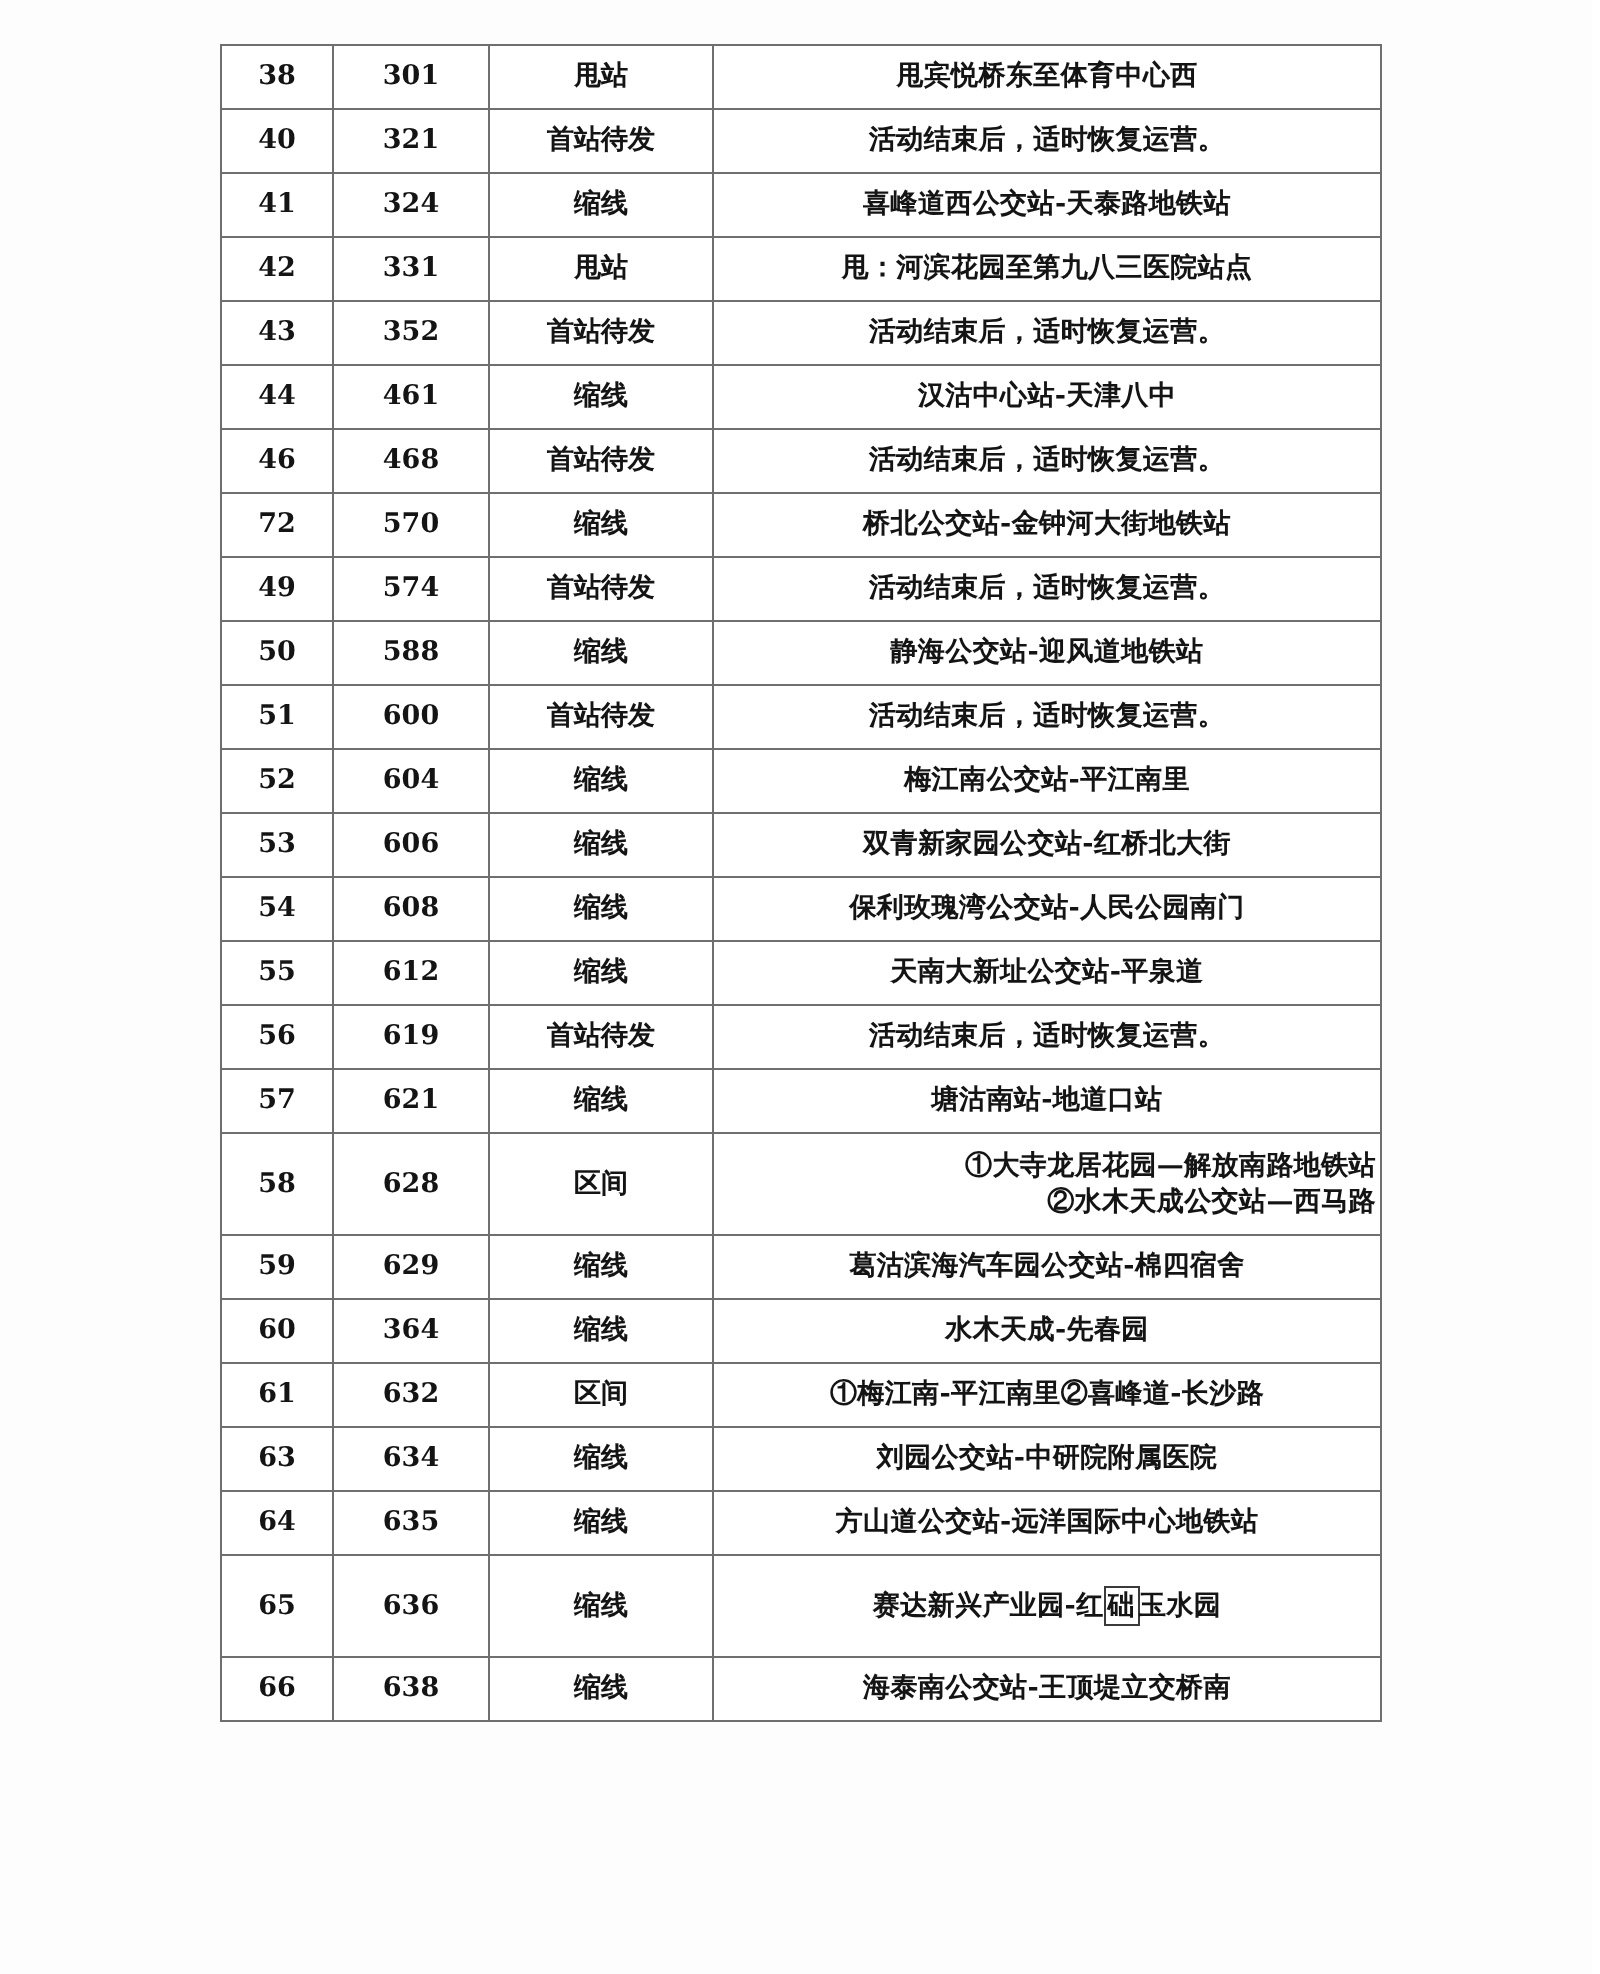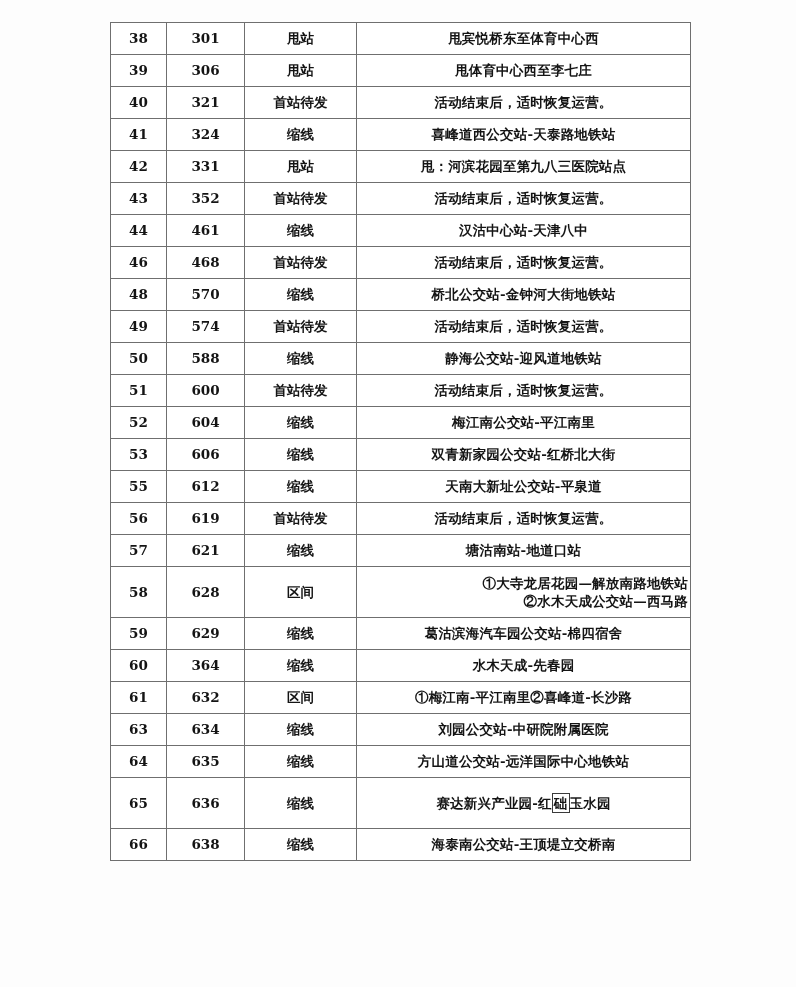--- a/index.html
+++ b/index.html
@@ -79,26 +79,20 @@
         <col class="col-note">
       </colgroup>
       <tbody>
           <tr class="normal">
             <td>38</td>
             <td>301</td>
             <td>甩站</td>
             <td class="note">甩宾悦桥东至体育中心西</td>
           </tr>
           <tr class="normal">
-            <td>39</td>
-            <td>306</td>
-            <td>甩站</td>
-            <td class="note">甩体育中心西至李七庄</td>
-          </tr>
-          <tr class="normal">
             <td>40</td>
             <td>321</td>
             <td>首站待发</td>
             <td class="note">活动结束后，适时恢复运营。</td>
           </tr>
           <tr class="normal">
             <td>41</td>
             <td>324</td>
             <td>缩线</td>
             <td class="note">喜峰道西公交站-天泰路地铁站</td>
@@ -121,21 +115,21 @@
             <td>缩线</td>
             <td class="note">汉沽中心站-天津八中</td>
           </tr>
           <tr class="normal">
             <td>46</td>
             <td>468</td>
             <td>首站待发</td>
             <td class="note">活动结束后，适时恢复运营。</td>
           </tr>
           <tr class="normal">
-            <td>48</td>
+            <td>72</td>
             <td>570</td>
             <td>缩线</td>
             <td class="note">桥北公交站-金钟河大街地铁站</td>
           </tr>
           <tr class="normal">
             <td>49</td>
             <td>574</td>
             <td>首站待发</td>
             <td class="note">活动结束后，适时恢复运营。</td>
           </tr>
@@ -155,20 +149,26 @@
             <td>52</td>
             <td>604</td>
             <td>缩线</td>
             <td class="note">梅江南公交站-平江南里</td>
           </tr>
           <tr class="normal">
             <td>53</td>
             <td>606</td>
             <td>缩线</td>
             <td class="note">双青新家园公交站-红桥北大街</td>
+          </tr>
+          <tr class="normal">
+            <td>54</td>
+            <td>608</td>
+            <td>缩线</td>
+            <td class="note">保利玫瑰湾公交站-人民公园南门</td>
           </tr>
           <tr class="normal">
             <td>55</td>
             <td>612</td>
             <td>缩线</td>
             <td class="note">天南大新址公交站-平泉道</td>
           </tr>
           <tr class="normal">
             <td>56</td>
             <td>619</td>

